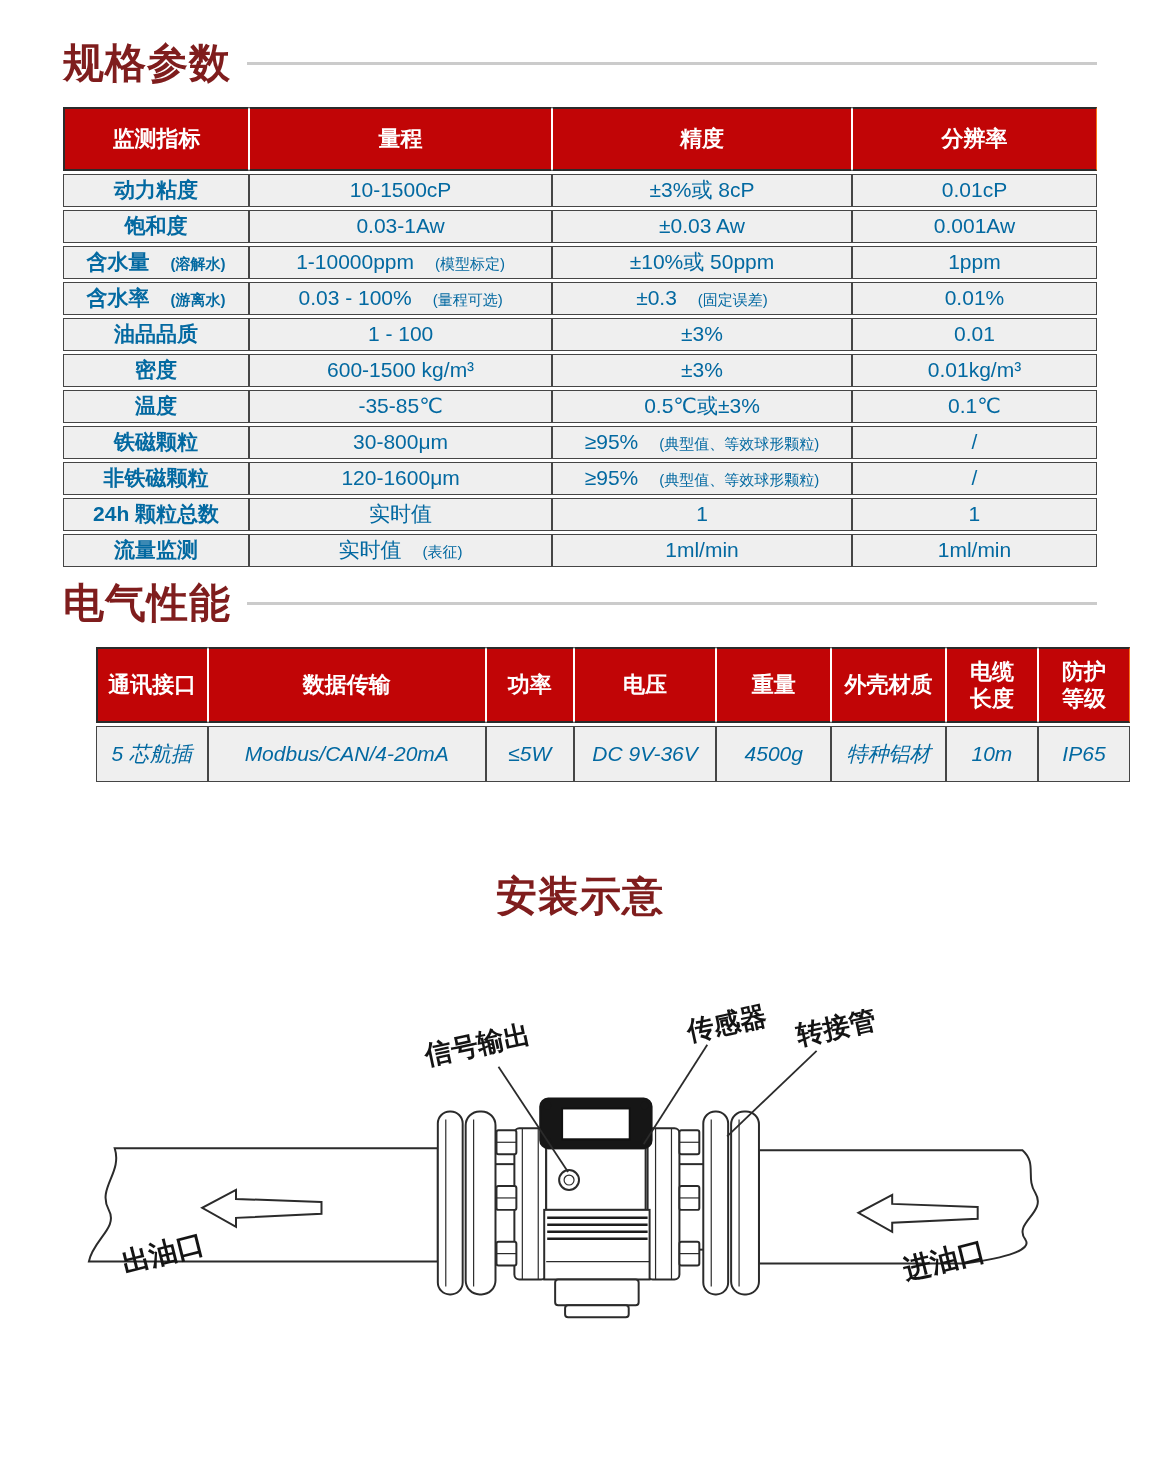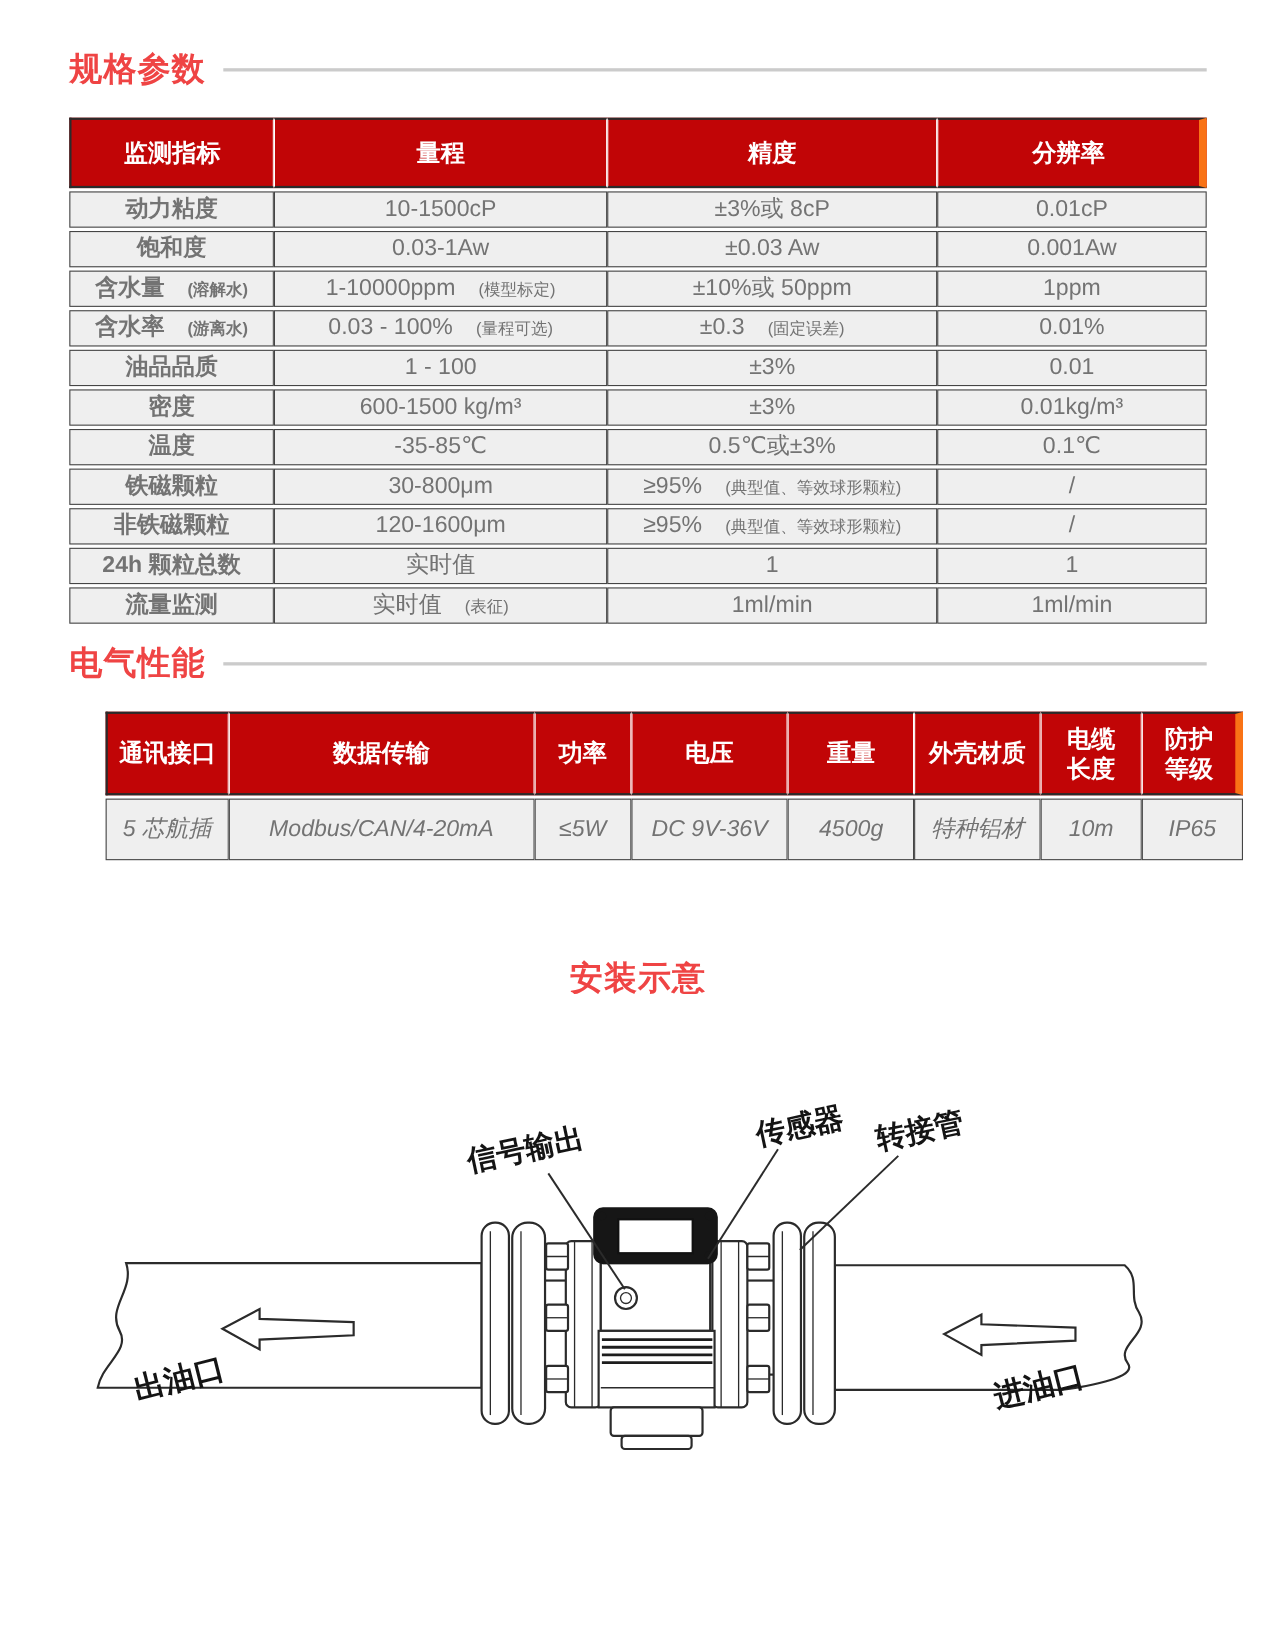--- a/index.html
+++ b/index.html
@@ -4,38 +4,38 @@
 <style>
   html,body{margin:0;padding:0;background:#fff;}
   .page{
     position:relative;width:1159px;height:1480px;box-sizing:border-box;
     padding:44px 62px 0 63px;background:#fff;overflow:hidden;
     font-family:"Liberation Sans","DejaVu Sans",sans-serif;color:#111;
   }
   
   .section-head{display:flex;align-items:center;height:38px;}
   .section-head h2{
-    margin:0;font-size:30px;font-weight:700;color:#ef4444;letter-spacing:1px;white-space:nowrap;
+    margin:0;font-size:41px;font-weight:700;color:#7f1d1d;letter-spacing:1px;white-space:nowrap;
   }
   .rule{flex:1;height:3px;background:#cbcbcb;margin-left:16px;}
   
   table.t{
     width:100%;table-layout:fixed;border-collapse:separate;border-spacing:0 3px;
   }
   table.t th{
     background:#c10506;color:#fff;font-size:22px;font-weight:700;text-align:center;
     vertical-align:middle;white-space:pre-line;line-height:1.25;padding:0 4px;
     border-top:2px solid #2b2b2b;border-bottom:2px solid #2b2b2b;
     border-left:1.5px solid #fff;border-right:1.5px solid #fff;
   }
   table.t th:first-child{border-left:2px solid #2b2b2b;}
-  table.t th:last-child{border-right:7px solid #f97316;}
+  table.t th:last-child{border-right:1px solid #f97316;}
   table.t td{
     background:#efefef;border:1.5px solid #454545;text-align:center;vertical-align:middle;
-    font-size:21px;color:#737373;padding:0 6px;line-height:1.15;overflow:hidden;
+    font-size:21px;color:#0369a1;padding:0 6px;line-height:1.15;overflow:hidden;
   }
   table.t .note{font-size:15px;margin-left:21px;}
   #spec-table th{height:60px;}
   #spec-table td{height:31px;}
   #spec-table td:first-child{font-weight:700;}
   #spec-table{margin-top:22px;}
   #electrical-table th{height:72px;}
   #electrical-table td{height:54px;font-style:italic;}
   #electrical-table{margin-top:22px;margin-left:33px;}
   .head-elec{margin-top:14px;justify-content:center;}

